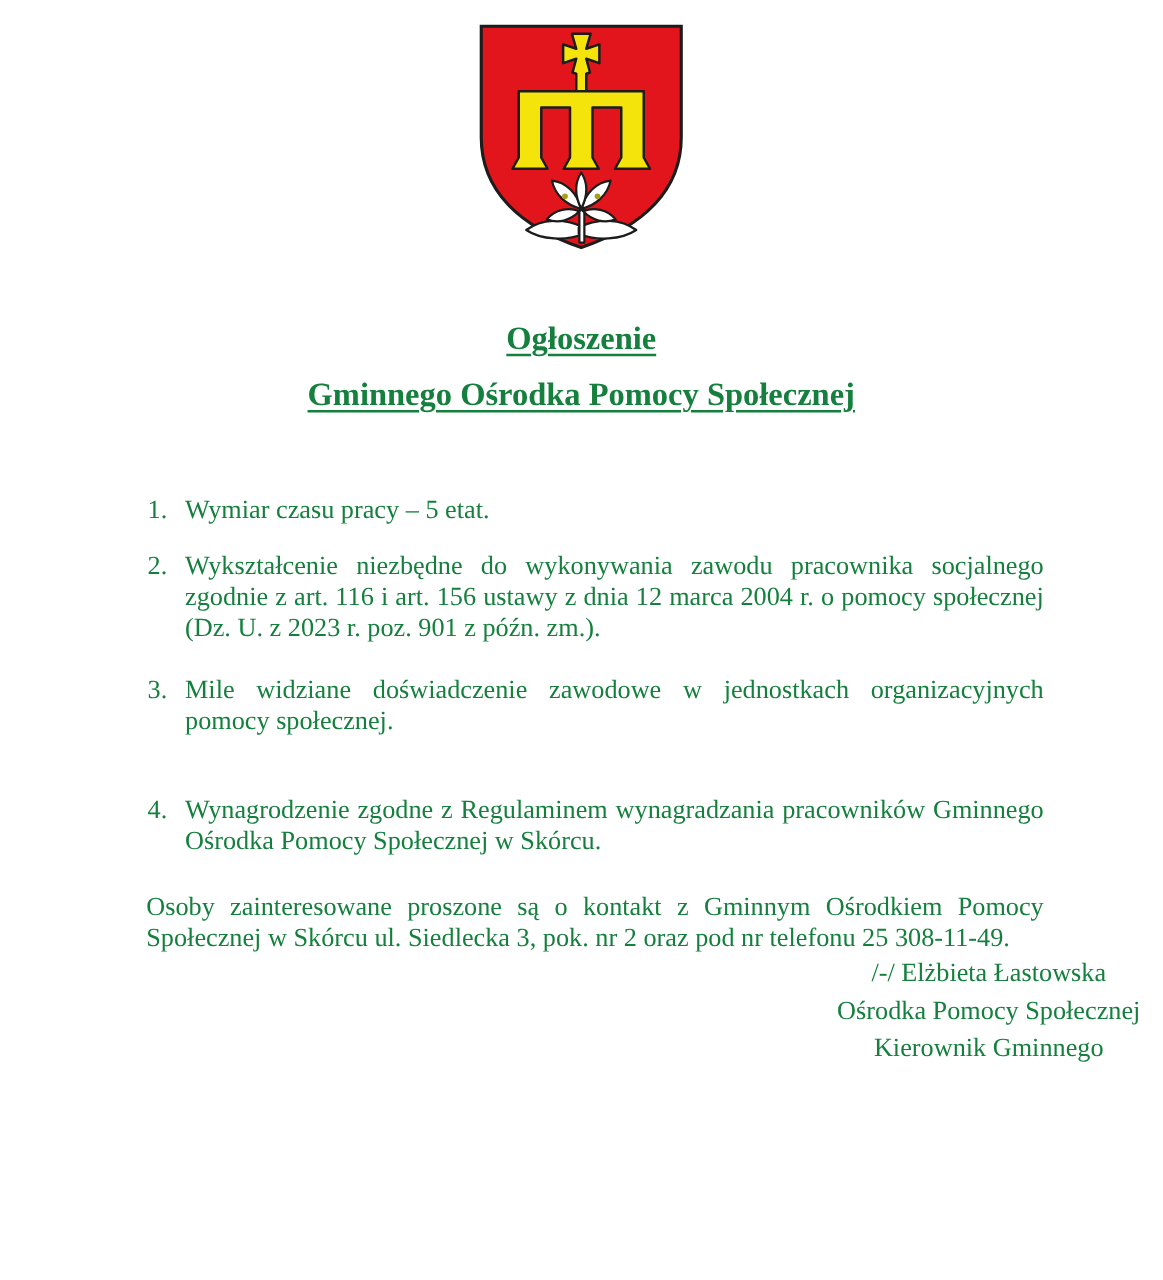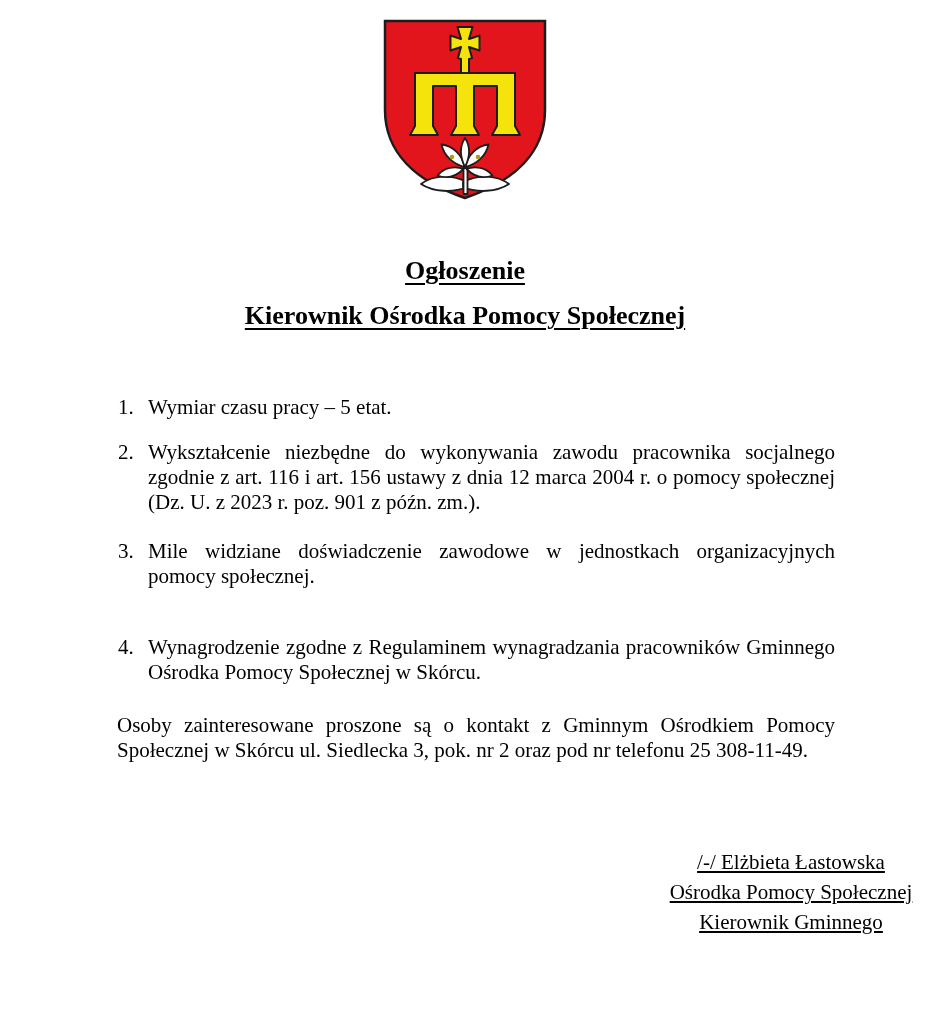--- a/index.html
+++ b/index.html
@@ -5,21 +5,21 @@
   * { margin: 0; padding: 0; box-sizing: border-box; }
   html, body { background: #ffffff; }
   .page {
     position: relative;
     width: 930px;
     height: 1024px;
     margin: 0 auto;
     background: #ffffff;
     overflow: hidden;
     font-family: "Liberation Serif", "DejaVu Serif", serif;
-    color: #000000;
+    color: #15803d;
   }
   .crest-wrap {
     padding-top: 18px;
     display: flex;
     justify-content: center;
   }
   .titles { text-align: center; }
   .doc-title {
     margin-top: 54px;
     font-size: 26px;
@@ -67,27 +67,25 @@
   ol.points li:nth-child(2) { margin-bottom: 24px; }
   ol.points li:nth-child(3) { margin-bottom: 46px; }
   ol.points li:nth-child(4) { margin-bottom: 16px; }
   .closing {
     margin-top: 28px;
     margin-left: 22px;
     width: 718px;
     text-align: justify;
   }
   .signature {
-    margin-top: 84px;
     margin-left: 560px;
     width: 272px;
     text-align: center;
     font-size: 21px;
     line-height: 30px;
-    text-decoration: underline;
   }
 </style>
 </head>
 <body>
 
 <div class="page">
 
   <div class="crest-wrap">
     <svg width="168" height="184" viewBox="0 0 168 184" xmlns="http://www.w3.org/2000/svg">
 
@@ -110,21 +108,21 @@
       </g>
       <g stroke="none" fill="#a4a018">
         <circle cx="71" cy="139" r="2.3"></circle>
         <circle cx="97" cy="139" r="2.3"></circle>
       </g>
     </svg>
   </div>
 
   <div class="titles">
     <div class="doc-title">Ogłoszenie</div>
-    <div class="doc-subtitle">Kierownik Ośrodka Pomocy Społecznej</div>
+    <div class="doc-subtitle">Gminnego Ośrodka Pomocy Społecznej</div>
   </div>
 
   <div class="content">
 
 
     <ol class="points">
       <li>Wymiar czasu pracy – 5 etat.</li>
       <li>Wykształcenie niezbędne do wykonywania zawodu pracownika socjalnego zgodnie z art. 116 i art. 156 ustawy z dnia 12 marca 2004 r. o pomocy społecznej (Dz. U. z 2023 r. poz. 901 z późn. zm.).</li>
       <li>Mile widziane doświadczenie zawodowe w jednostkach organizacyjnych pomocy społecznej.</li>
       <li>Wynagrodzenie zgodne z Regulaminem wynagradzania pracowników Gminnego Ośrodka Pomocy Społecznej w Skórcu.</li>

